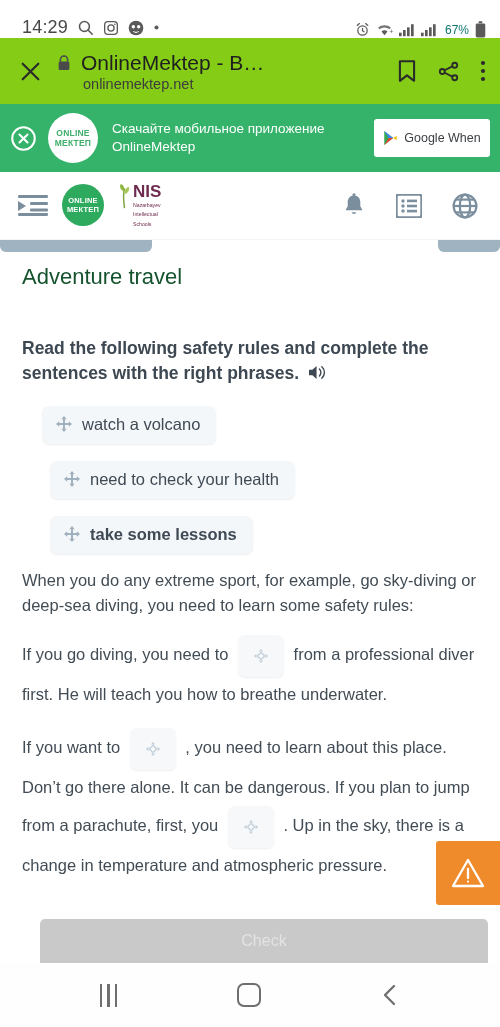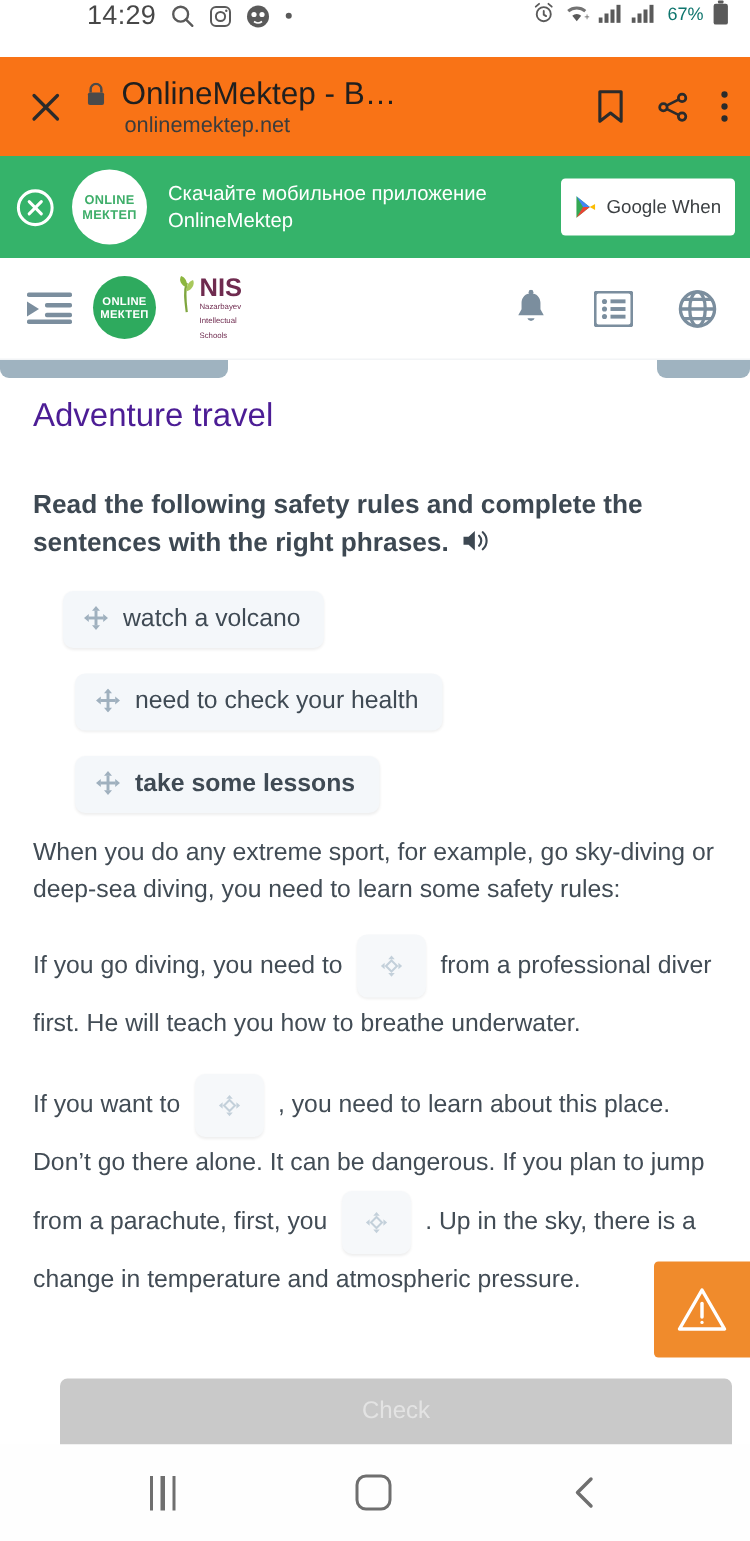--- a/index.html
+++ b/index.html
@@ -7,32 +7,32 @@
     width: 500px; height: 1027px;
     font-family: "Liberation Sans", sans-serif;
     background: #ffffff;
     overflow: hidden;
   }
   .phone { position: relative; width: 500px; height: 1027px; background:#fff; display:flex; flex-direction:column; }
 
   
   .statusbar {
     height: 38px; flex: 0 0 38px;
-    display: flex; align-items: flex-start; justify-content: space-between;
-    padding: 0 14px 0 22px; background: #ffffff; color: #5a5a5a; margin-left: 36px;
+    display: flex; align-items: flex-end; justify-content: space-between;
+    padding: 0 14px 0 22px; background: #ffffff; color: #5a5a5a;
   }
   .sb-left { display:flex; align-items:center; gap:9px; }
   .sb-time { font-size: 18px; color:#474747; letter-spacing:0.2px; }
   .sb-right { display:flex; align-items:center; gap:6px; }
   .sb-pct { font-size: 12px; color:#0f766e; margin-left:2px; }
   .ic { display:inline-flex; align-items:center; justify-content:center; }
 
   
   .browserbar {
-    height: 66px; flex: 0 0 66px; background:#f97316;
+    height: 66px; flex: 0 0 66px; background:#84cc16;
     display:flex; align-items:center; padding: 0 14px 0 18px; gap: 14px;
   }
   .bb-title-wrap { flex:1; min-width:0; display:flex; flex-direction:column; justify-content:center; }
   .bb-titlerow { display:flex; align-items:center; gap:10px; }
   .bb-title { font-size:21px; color:#1f1f1f; white-space:nowrap; overflow:hidden; }
   .bb-url { font-size:14.5px; color:#3c3c3c; margin-top:1px; margin-left:26px; }
   .bb-actions { display:flex; align-items:center; gap:20px; }
 
   
   .promo {
@@ -71,21 +71,21 @@
   .nav-right { display:flex; align-items:center; gap:30px; }
 
   
   .tabstubs { position:relative; flex:0 0 14px; background:#fff; }
   .stub { position:absolute; top:0; height:12px; background:#9fb3c0; border-radius:0 0 6px 6px; }
   .stub.left { left:0; width:152px; }
   .stub.right { right:0; width:62px; }
 
   
   .content { flex:1; padding: 10px 22px 0 22px; overflow:hidden; position:relative; }
-  .lesson-title { font-size:22px; color:#4c1d95; font-weight:400; margin-bottom:34px; }
+  .lesson-title { font-size:22px; color:#14532d; font-weight:400; margin-bottom:46px; }
   .task-instruction {
     font-size:17.5px; font-weight:bold; color:#3d4852; line-height:1.42;
     display:block; margin-bottom:18px;
   }
   .task-instruction .spk { display:inline-block; vertical-align:-2px; margin-left:4px; }
 
   .chips { display:flex; flex-direction:column; align-items:flex-start; gap:17px; margin-bottom:14px; }
   .chip {
     background:#f4f7fa; border-radius:7px; padding:9px 16px 10px 14px;
     display:flex; align-items:center; gap:10px;

